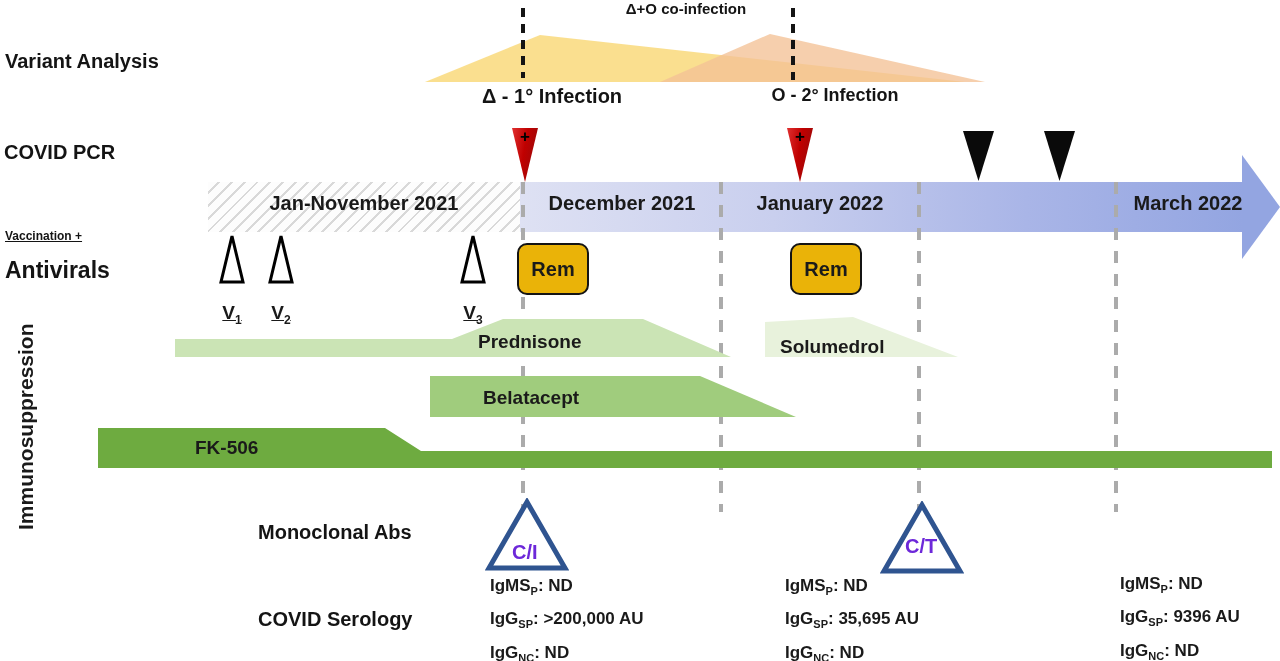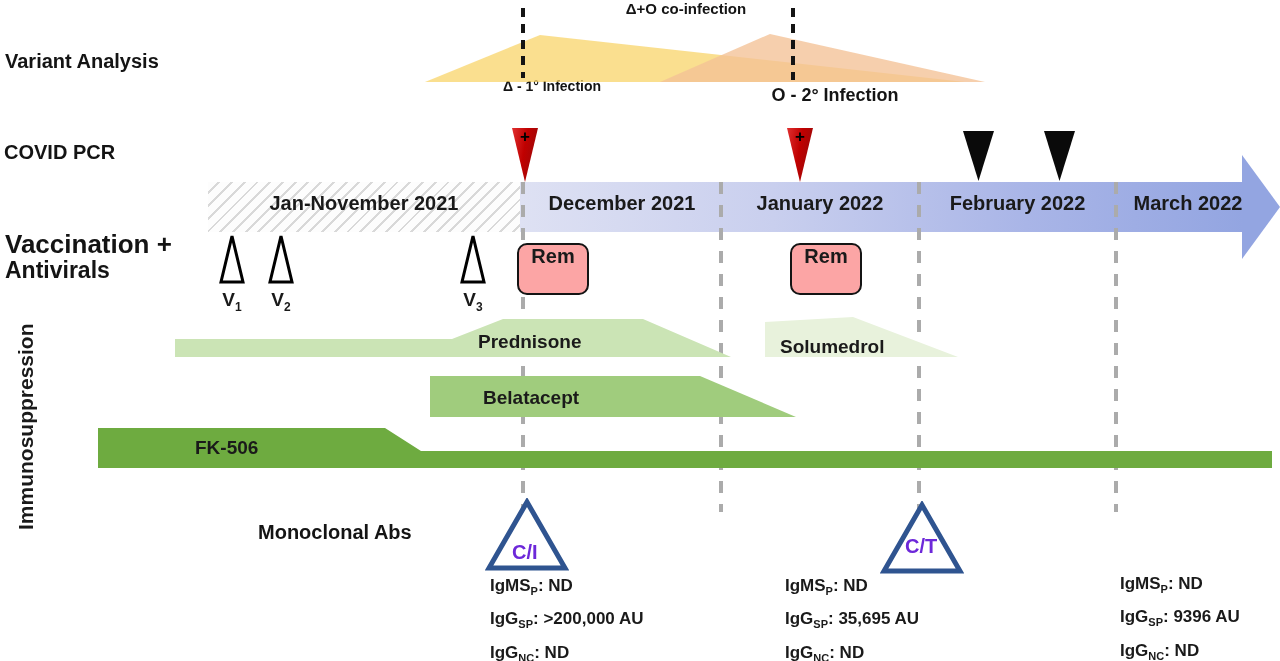--- a/index.html
+++ b/index.html
@@ -23,25 +23,25 @@
   .tl-label{position:absolute;top:192px;z-index:5;font-size:20px;text-align:center;}
   
   .pcr-pos{position:absolute;top:128px;width:26px;height:54px;z-index:5;text-align:center;
      background:linear-gradient(100deg,#E03030 0%,#C00000 45%,#8F0B0B 100%);
      clip-path:polygon(0 0,100% 0,50% 100%);}
   .pcr-pos span{position:relative;top:-1px;font-size:17px;color:#000;}
   .pcr-neg{position:absolute;top:131px;width:31px;height:50px;z-index:5;background:#0a0a0a;
      clip-path:polygon(0 0,100% 0,50% 100%);}
   
   .vax{position:absolute;width:26px;z-index:5;text-align:center;}
-  .vax-label{font-size:19px;margin-top:5px;}
+  .vax-label{font-size:19px;margin-top:18px;text-decoration:underline;}
   .vax-label sub{font-size:12px;}
   
-  .rem{position:absolute;top:243px;width:68px;height:48px;z-index:6;background:#fca5a5;
-     border:2px solid #141414;border-radius:10px;display:flex;justify-content:center;
+  .rem{position:absolute;top:243px;width:68px;height:48px;z-index:6;background:#eab308;
+     border:2px solid #141414;border-radius:10px;display:flex;align-items:center;justify-content:center;
      font-size:20px;}
   .rot-label{position:absolute;left:14px;top:303px;height:248px;width:32px;z-index:5;
      writing-mode:vertical-rl;transform:rotate(180deg);font-size:21px;text-align:center;}
   
   .mab{position:absolute;z-index:6;}
   .mab-text{position:absolute;z-index:7;font-size:20px;color:#6d28d9;}
   
   .sero{position:absolute;z-index:5;font-size:17px;line-height:28px;}
   .sero sub{font-size:11px;}
   .drug-label{position:absolute;z-index:5;font-size:19px;}
@@ -52,29 +52,30 @@
 
 <div class="canvas">
 
   <svg class="abs" style="left:410px;top:25px;z-index:1" width="590" height="58" viewBox="0 0 590 58">
     <polygon points="15,57 130,10 555,57" fill="#F8D364" fill-opacity="0.72"></polygon>
     <polygon points="250,57 360,9 575,57" fill="#F3C196" fill-opacity="0.78"></polygon>
   </svg>
   <div class="vdash-black" style="left:521px;top:8px;height:70px;"></div>
   <div class="vdash-black" style="left:791px;top:8px;height:72px;"></div>
   <div class="lbl ctr" style="left:561px;top:0px;width:250px;font-size:15px;">Δ+O co-infection</div>
-  <div class="lbl ctr" style="left:452px;top:78px;width:200px;font-size:14px;">Δ - 1° Infection</div>
+  <div class="lbl ctr" style="left:452px;top:85px;width:200px;font-size:20px;">Δ - 1° Infection</div>
   <div class="lbl ctr" style="left:735px;top:85px;width:200px;font-size:18px;">O - 2° Infection</div>
 
   <div class="lbl" style="left:5px;top:50px;font-size:20px;">Variant Analysis</div>
   <div class="lbl" style="left:4px;top:141px;font-size:20px;">COVID PCR</div>
-  <div class="lbl" style="left:5px;top:229px;font-size:26px;">Vaccination +</div>
+  <div class="lbl" style="left:5px;top:229px;font-size:12px;text-decoration:underline;">Vaccination +</div>
   <div class="lbl" style="left:5px;top:257px;font-size:23px;">Antivirals</div>
   <div class="rot-label">Immunosuppression</div>
   <div class="lbl" style="left:258px;top:521px;font-size:20px;">Monoclonal Abs</div>
+  <div class="lbl" style="left:258px;top:608px;font-size:20px;">COVID Serology</div>
 
   <div class="pcr-pos" style="left:512px;">
     <span>+</span>
   </div>
   <div class="pcr-pos" style="left:787px;">
     <span>+</span>
   </div>
   <div class="pcr-neg" style="left:963px;"></div>
   <div class="pcr-neg" style="left:1044px;"></div>
 
@@ -83,21 +84,20 @@
   <div class="tl-arrow"></div>
 
   <div class="vdash-gray" style="left:521px;top:182px;height:333px;"></div>
   <div class="vdash-gray" style="left:719px;top:182px;height:330px;"></div>
   <div class="vdash-gray" style="left:917px;top:182px;height:333px;"></div>
   <div class="vdash-gray" style="left:1114px;top:182px;height:330px;"></div>
 
   <div class="tl-label" style="left:208px;width:312px;">Jan-November 2021</div>
   <div class="tl-label" style="left:524px;width:196px;">December 2021</div>
   <div class="tl-label" style="left:723px;width:194px;">January 2022</div>
-  <div class="tl-label" style="left:921px;width:193px;">February 2022</div>
   <div class="tl-label" style="left:1118px;width:140px;">March 2022</div>
 
   <div class="vax" style="left:219px;top:234px;">
     <svg width="26" height="50" viewBox="0 0 26 50">
       <polygon points="13,2 24,48 2,48" fill="#ffffff" stroke="#000000" stroke-width="3"></polygon>
     </svg>
     <div class="vax-label"><span>V</span><sub>1</sub></div>
   </div>
   <div class="vax" style="left:268px;top:234px;">
     <svg width="26" height="50" viewBox="0 0 26 50">

